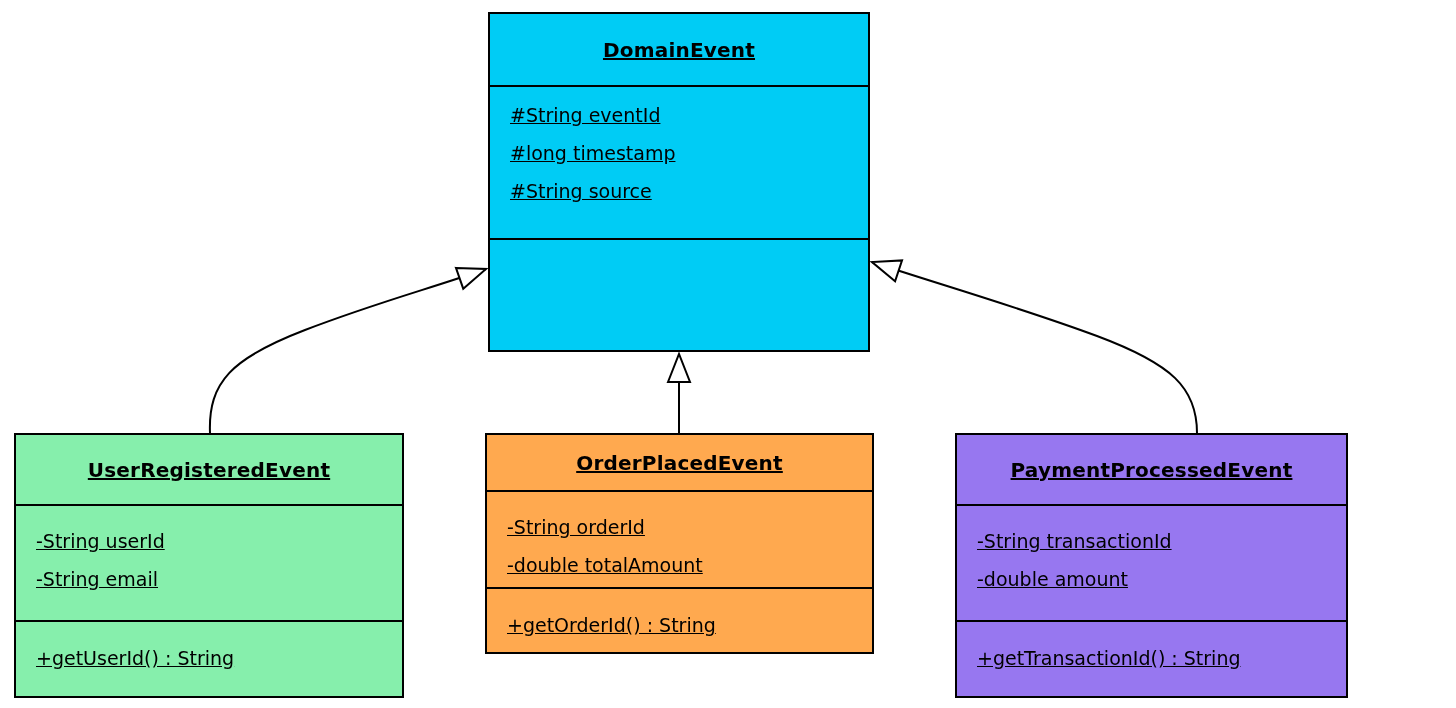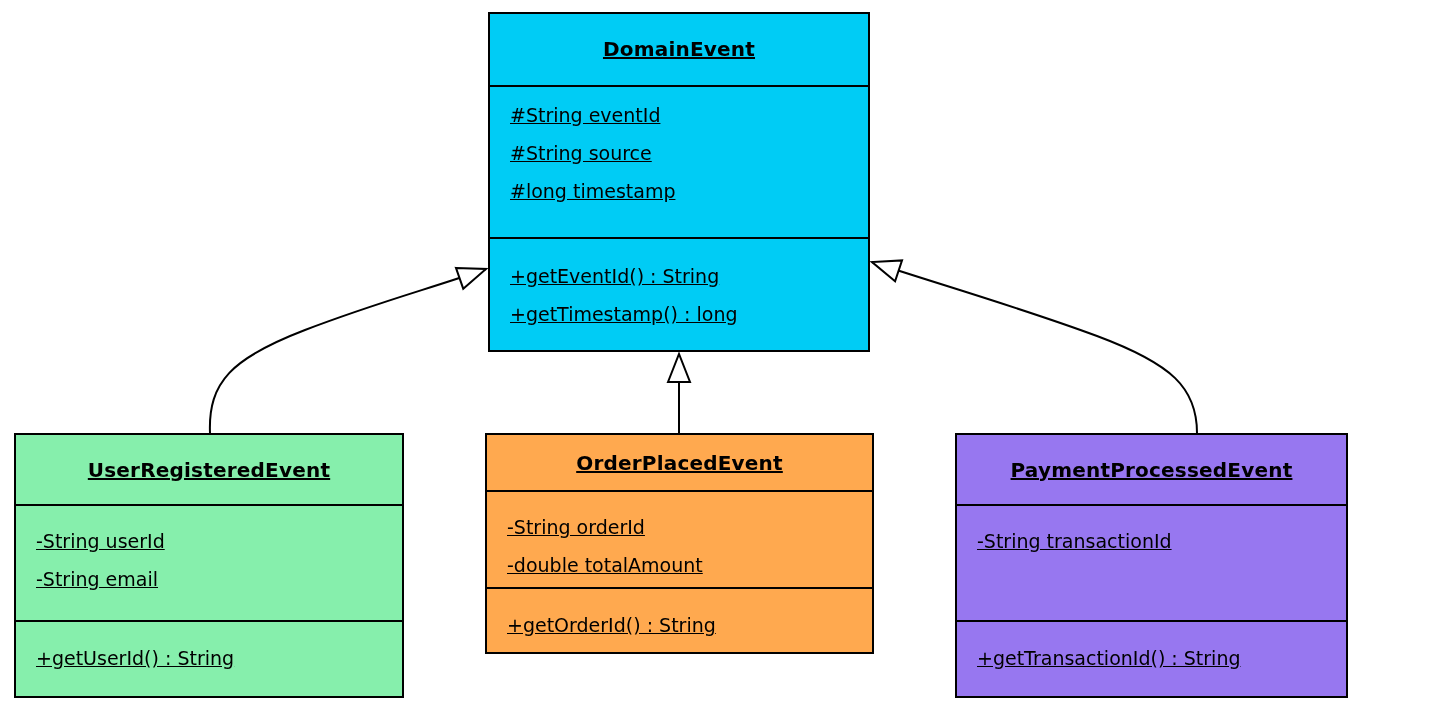--- a/index.html
+++ b/index.html
@@ -86,26 +86,22 @@
     </defs>
     <path d="M 210 433 C 208 382 232 358 305 330 C 375 303 432 288 486 269" fill="none" stroke="#000000" stroke-width="2" marker-end="url(#hollow-triangle)"></path>
     <path d="M 679 433 L 679 354" fill="none" stroke="#000000" stroke-width="2" marker-end="url(#hollow-triangle)"></path>
     <path d="M 1197 433 C 1197 388 1172 364 1097 336 C 1022 308 935 283 872 262" fill="none" stroke="#000000" stroke-width="2" marker-end="url(#hollow-triangle)"></path>
   </svg>
 
   <div class="class-box" id="box-domain">
     <div class="title">DomainEvent</div>
     <div class="compartment attrs">
       <div class="row">#String eventId</div>
+      <div class="row">#long timestamp</div>
       <div class="row">#String source</div>
-      <div class="row">#long timestamp</div>
-    </div>
-    <div class="compartment methods">
-      <div class="row">+getEventId() : String</div>
-      <div class="row">+getTimestamp() : long</div>
     </div>
   </div>
 
   <div class="class-box sub" id="box-user">
     <div class="title">UserRegisteredEvent</div>
     <div class="compartment attrs">
       <div class="row">-String userId</div>
       <div class="row">-String email</div>
     </div>
     <div class="compartment methods">
@@ -121,19 +117,20 @@
     </div>
     <div class="compartment methods">
       <div class="row">+getOrderId() : String</div>
     </div>
   </div>
 
   <div class="class-box sub" id="box-payment">
     <div class="title">PaymentProcessedEvent</div>
     <div class="compartment attrs">
       <div class="row">-String transactionId</div>
+      <div class="row">-double amount</div>
     </div>
     <div class="compartment methods">
       <div class="row">+getTransactionId() : String</div>
     </div>
   </div>
 
 </div>
 
 </body></html>

